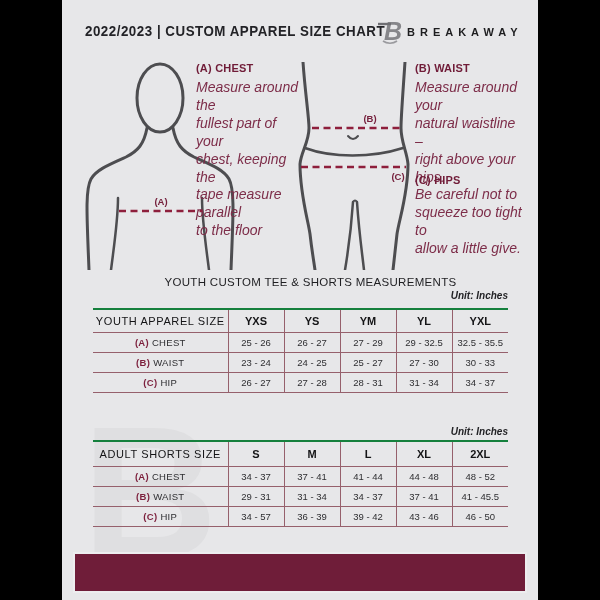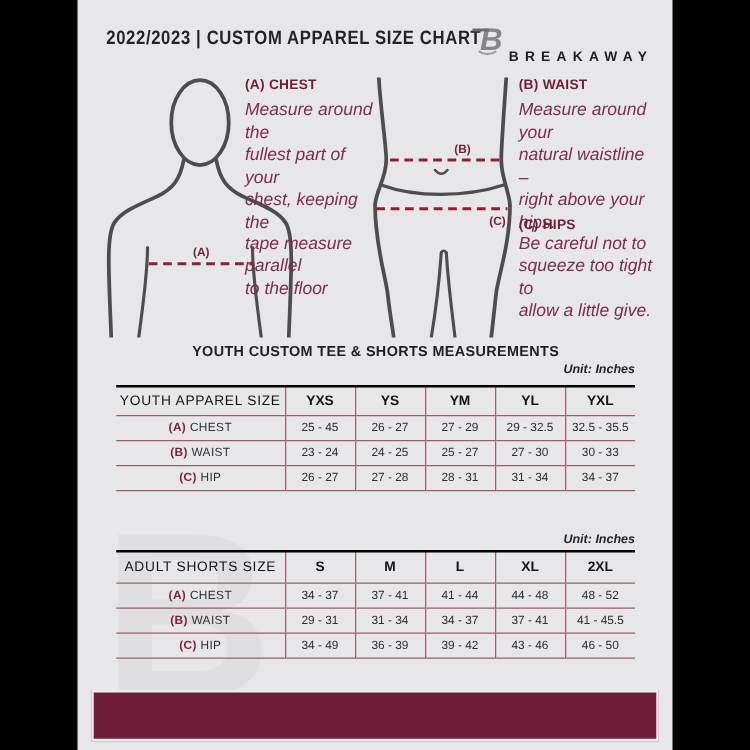--- a/index.html
+++ b/index.html
@@ -15,42 +15,42 @@
   .abs { position:absolute; }
 
   
   .doc-title {
     left:23px; top:22px; font-size:15.5px; font-weight:700; color:#232327;
     letter-spacing:.6px; white-space:nowrap; transform:scaleX(.86);
     transform-origin:left top;
   }
   .brand {
     left:345px; top:26px; font-size:11px; font-weight:700; color:#1d1d1f;
-    letter-spacing:5px; white-space:nowrap;margin-top:14px;
+    letter-spacing:5px; white-space:nowrap;
   }
 
   
   .guide-block { width:108px; }
   .guide-h { font-size:11px; font-weight:800; color:#701c38; letter-spacing:.2px; }
   .guide-p {
     margin-top:5px; font-size:14px; line-height:1.28; font-style:italic;
     color:#7d2d49; white-space:pre-line;
   }
 
   
-  .tbl-title { left:31px; width:415px; text-align:center; font-size:11.5px;
-    font-weight:700; color:#1f1f22; letter-spacing:.3px; }
+  .tbl-title { left:41px; width:415px; text-align:center; font-size:11.5px;
+    font-weight:400; color:#1f1f22; letter-spacing:.3px; }
   .tbl-unit { left:31px; width:415px; text-align:right; font-size:10px;
     font-style:italic; font-weight:600; color:#232326; }
 
   
   table.size-table {
     position:absolute; left:31px; width:415px; table-layout:fixed;
     border-collapse:collapse;
-    border-top:2px solid #000000; border-bottom:1.5px solid #96606c;
+    border-top:2px solid #15803d; border-bottom:1.5px solid #96606c;
   }
   table.size-table tr + tr { border-top:1.5px solid #96606c; }
   table.size-table td + td { border-left:1.5px solid #96606c; }
   table.size-table td { padding:0; text-align:center; vertical-align:middle; }
   td.first-col { text-align:left; padding-left:14px; font-size:10px;
     letter-spacing:.6px; color:#3a3a3d; }
   tr.hdr-row td { height:22px; font-size:11px; font-weight:700; color:#141416; }
   tr.hdr-row td.first-col { font-weight:400; }
   #adult-table tr.hdr-row td { height:24px; }
   tr.data-row td { height:19px; font-size:9.5px; color:#2e2e31; }
@@ -153,21 +153,21 @@
         <tr class="hdr-row">
       <td class="first-col">YOUTH APPAREL SIZE</td>
       <td>YXS</td>
       <td>YS</td>
       <td>YM</td>
       <td>YL</td>
       <td>YXL</td>
     </tr>
     <tr class="data-row">
       <td class="row-label"><span class="row-prefix">(A)</span> <span>CHEST</span></td>
-      <td>25 - 45</td>
+      <td>25 - 26</td>
       <td>26 - 27</td>
       <td>27 - 29</td>
       <td>29 - 32.5</td>
       <td>32.5 - 35.5</td>
     </tr>
     <tr class="data-row">
       <td class="row-label"><span class="row-prefix">(B)</span> <span>WAIST</span></td>
       <td>23 - 24</td>
       <td>24 - 25</td>
       <td>25 - 27</td>
@@ -216,21 +216,21 @@
     <tr class="data-row">
       <td class="row-label"><span class="row-prefix">(B)</span> <span>WAIST</span></td>
       <td>29 - 31</td>
       <td>31 - 34</td>
       <td>34 - 37</td>
       <td>37 - 41</td>
       <td>41 - 45.5</td>
     </tr>
     <tr class="data-row">
       <td class="row-label"><span class="row-prefix">(C)</span> <span>HIP</span></td>
-      <td>34 - 49</td>
+      <td>34 - 57</td>
       <td>36 - 39</td>
       <td>39 - 42</td>
       <td>43 - 46</td>
       <td>46 - 50</td>
     </tr>
   </tbody>
     </table>
 
   <div class="abs footer-bar"></div>
 

